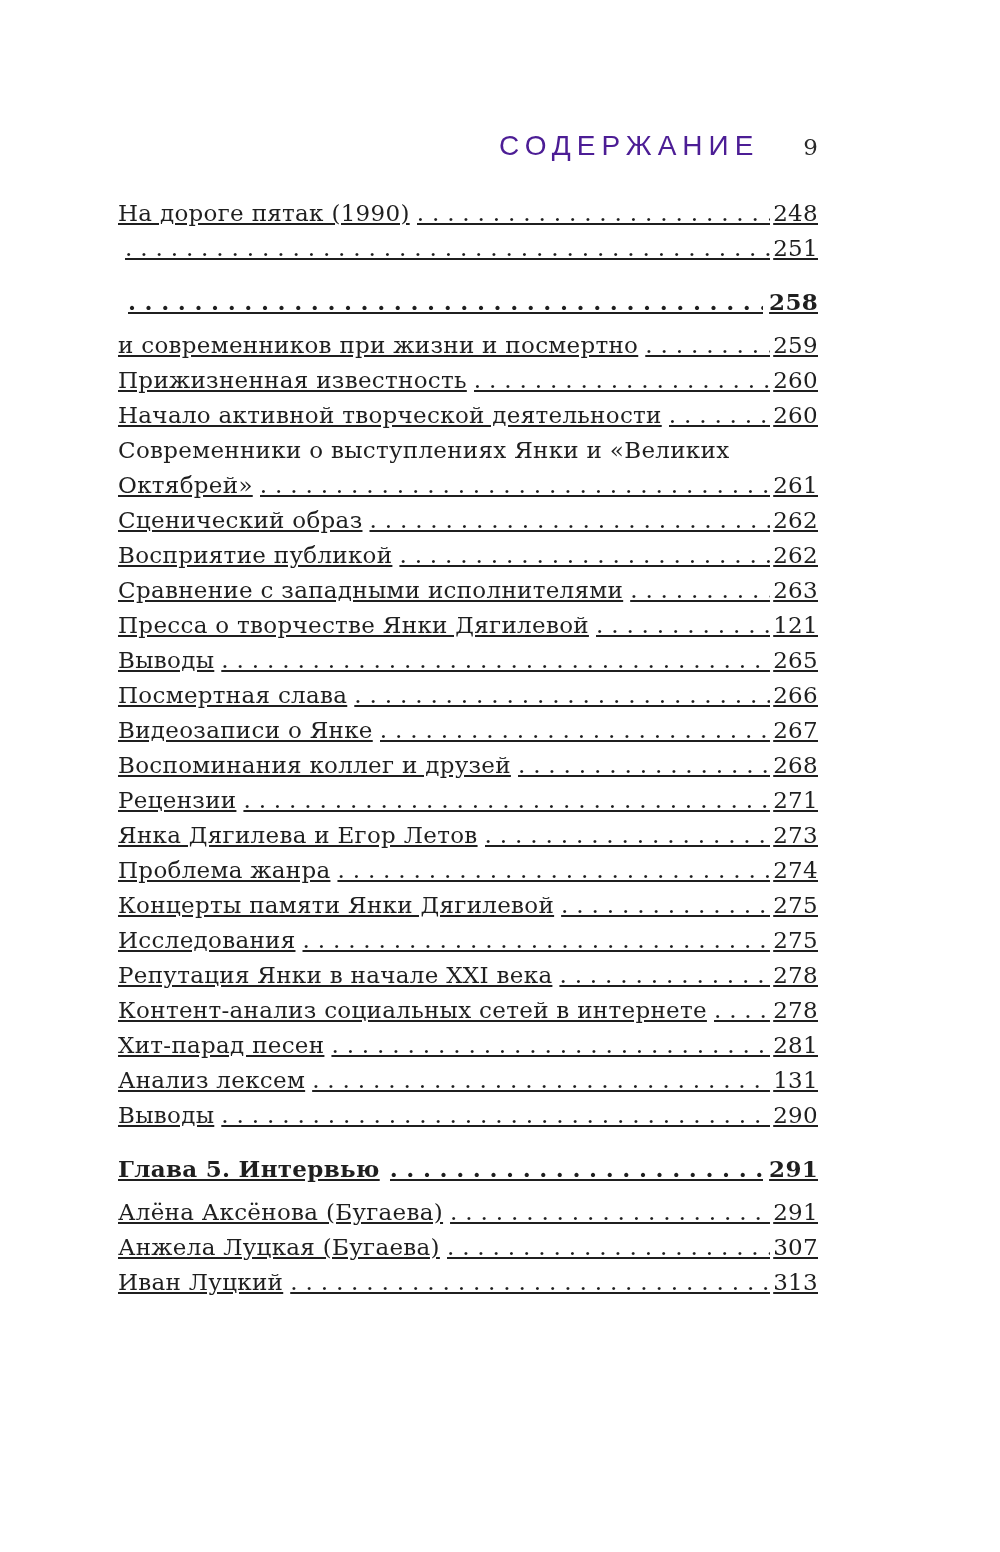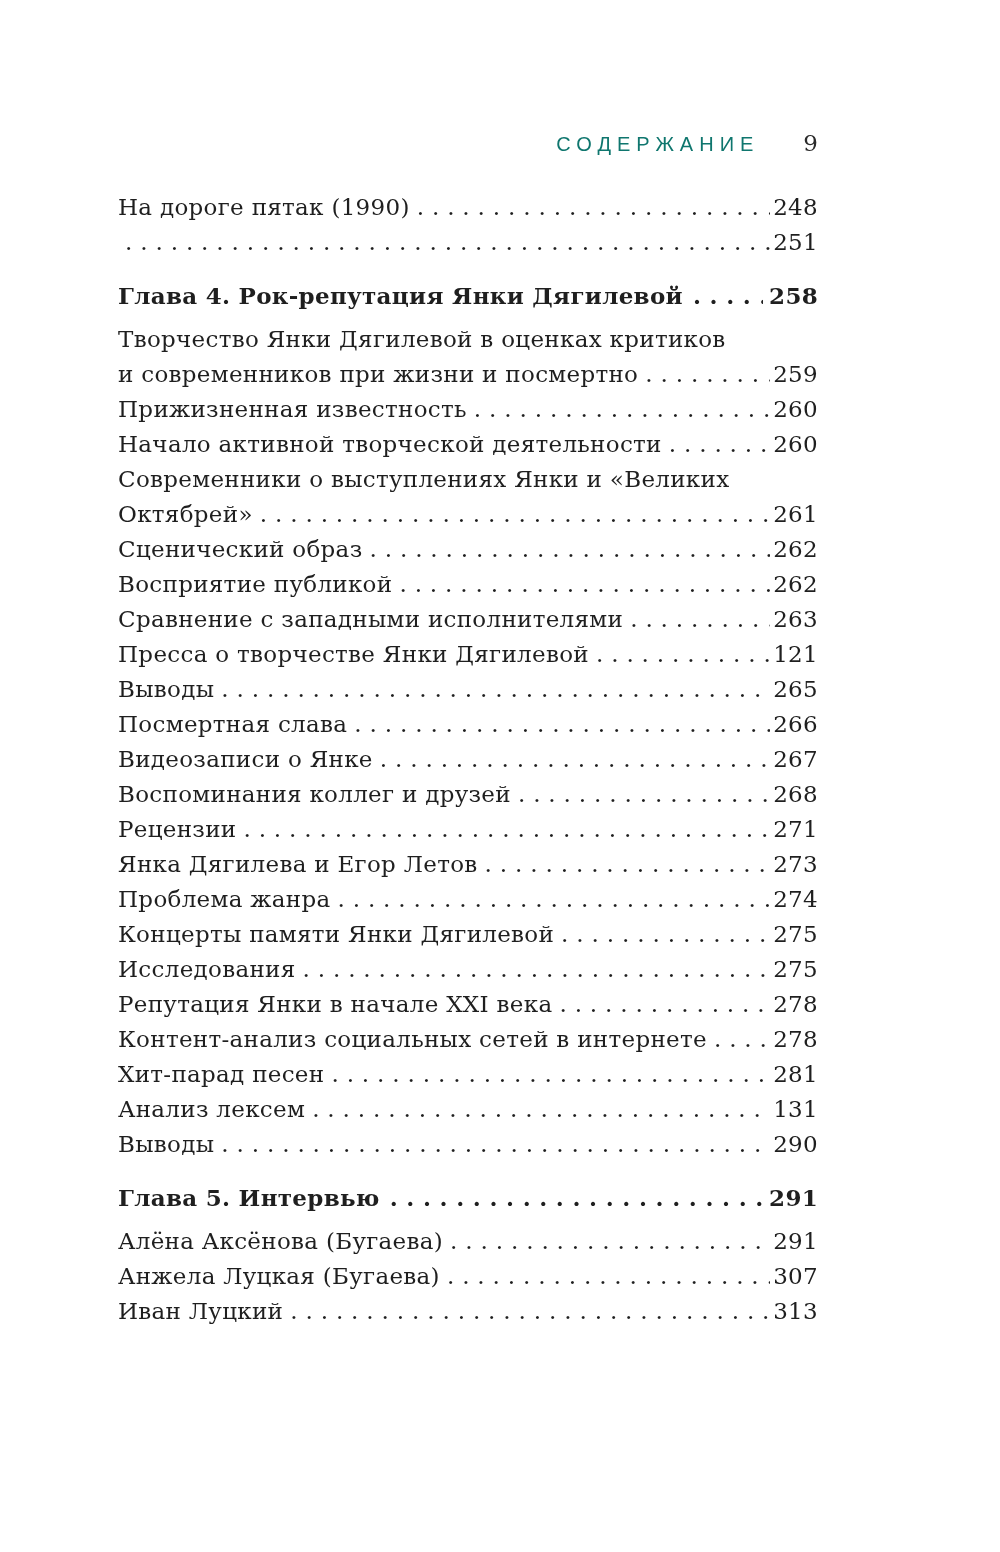--- a/index.html
+++ b/index.html
@@ -16,23 +16,23 @@
 
   
   .page-header {
     display: flex;
     justify-content: flex-end;
     align-items: baseline;
     margin-bottom: 34px;
   }
   .page-header .running-title {
     font-family: "Liberation Sans", "DejaVu Sans", sans-serif;
-    font-size: 20px;
+    font-size: 28px;
     letter-spacing: 6px;
-    color: #0f766e;
+    color: #4c1d95;
     font-weight: 400;
   }
   .page-header .folio {
     font-size: 23px;
     color: #2a2a2a;
     margin-left: 44px;
   }
 
   
   .toc-list { width: 100%; }
@@ -40,20 +40,21 @@
   .entry {
     font-size: 23px;
     letter-spacing: 0.3px;
   }
   .entry .line { line-height: 35px; }
   .entry .line.plain { white-space: nowrap; }
   .entry .line.row {
     display: flex;
     align-items: flex-start;
     width: 100%;
+    text-decoration: underline;
   }
   .entry .title { white-space: nowrap; flex: 0 0 auto; }
 
   .dots {
     flex: 1 1 auto;
     overflow: hidden;
     white-space: nowrap;
     text-align: right;
     min-width: 14px;
     margin: 0 3px 0 7px;
@@ -88,27 +89,25 @@
       </div>
     </div>
     <div class="entry">
       <div class="line row">
         <span class="dots"></span>
         <span class="pagenum">251</span>
       </div>
     </div>
     <div class="entry chapter">
       <div class="line row">
-        <span class="title">Глава 4. Рок-репутация Янки Дягилевой</span>
         <span class="dots"></span>
         <span class="pagenum">258</span>
       </div>
     </div>
     <div class="entry">
-      <div class="line plain">Творчество Янки Дягилевой в оценках критиков</div>
       <div class="line row">
         <span class="title">и современников при жизни и посмертно</span>
         <span class="dots"></span>
         <span class="pagenum">259</span>
       </div>
     </div>
     <div class="entry">
       <div class="line row">
         <span class="title">Прижизненная известность</span>
         <span class="dots"></span>

